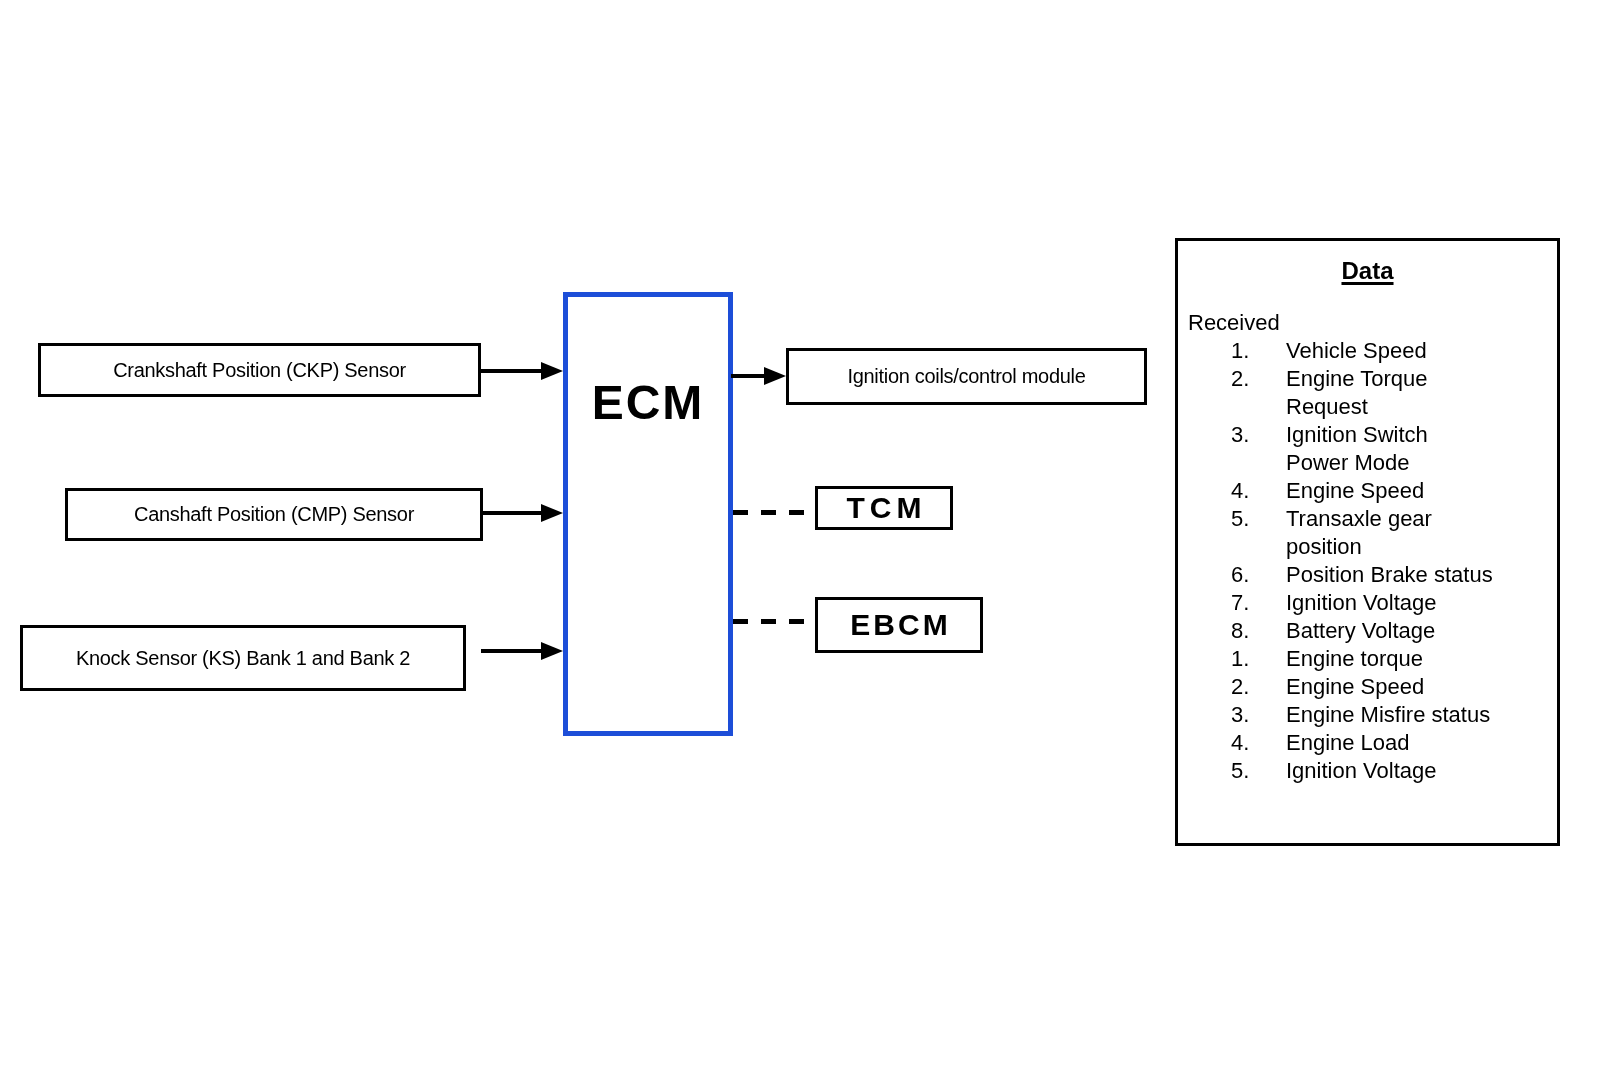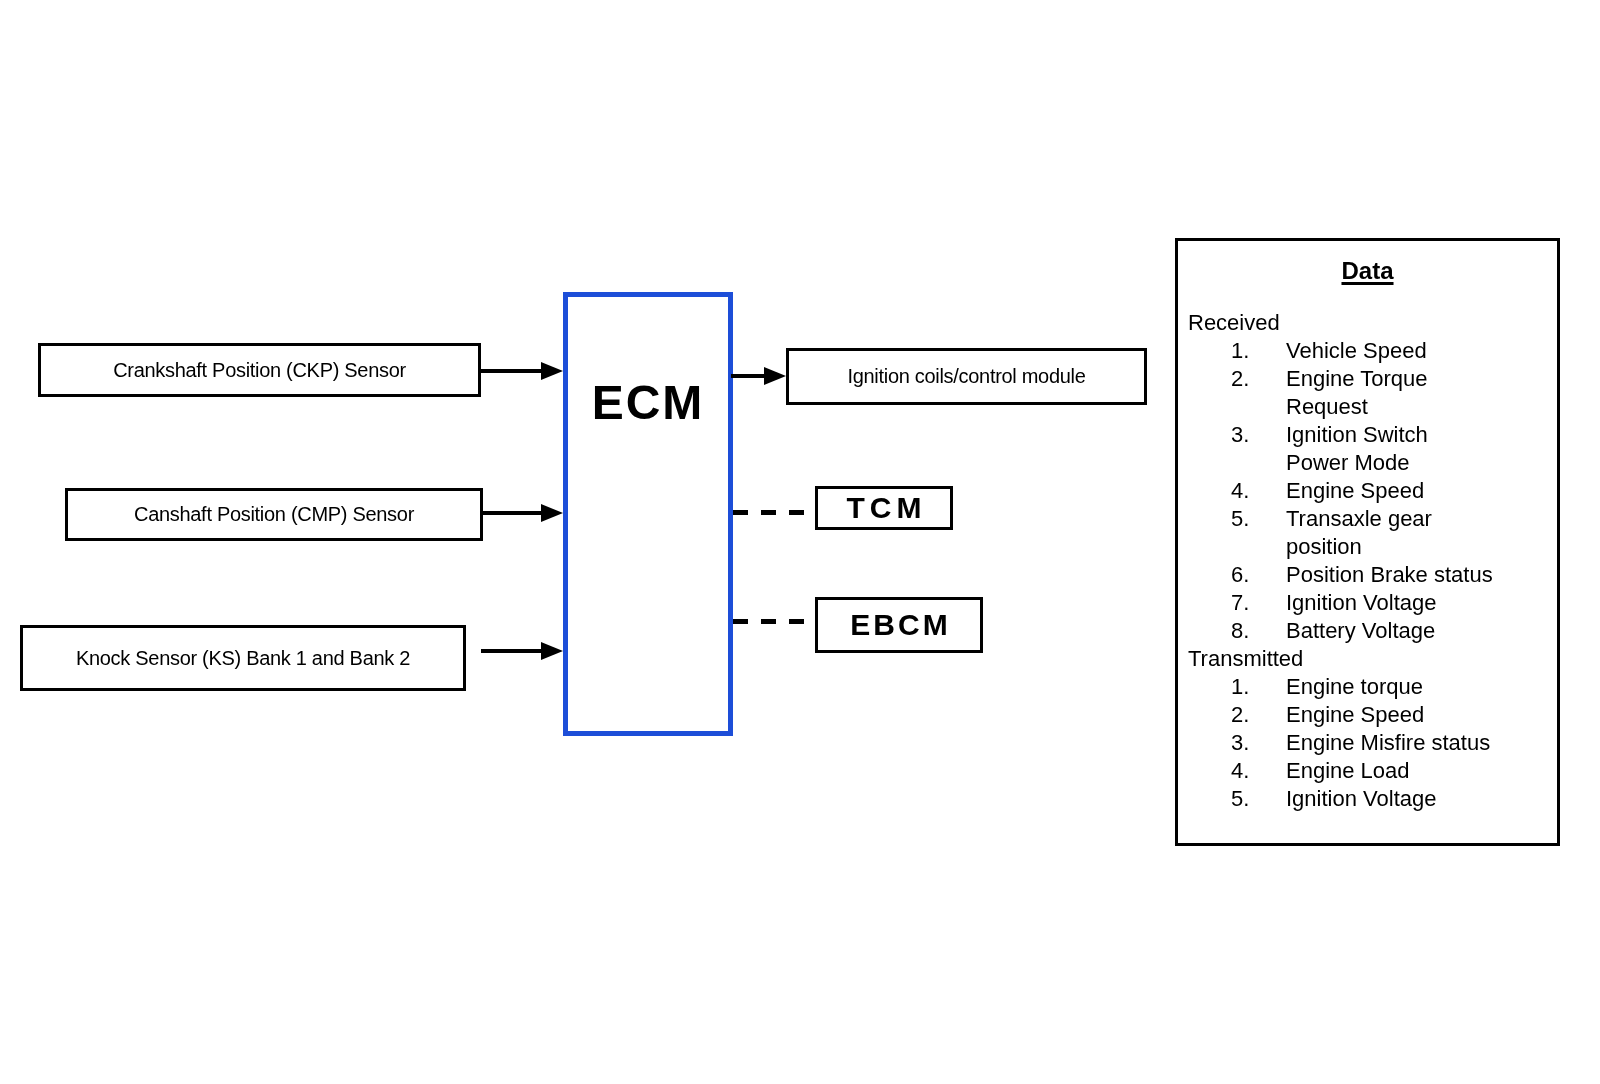--- a/index.html
+++ b/index.html
@@ -178,21 +178,20 @@
         </div>
         <div class="data-row">
           <div class="data-num">7.</div>
           <div class="data-text">Ignition Voltage</div>
         </div>
         <div class="data-row">
           <div class="data-num">8.</div>
           <div class="data-text">Battery Voltage</div>
         </div>
       </div>
-    <div class="section-label" style="margin-top:0;">Transmitted</div>
     <div>
         <div class="data-row">
           <div class="data-num">1.</div>
           <div class="data-text">Engine torque</div>
         </div>
         <div class="data-row">
           <div class="data-num">2.</div>
           <div class="data-text">Engine Speed</div>
         </div>
         <div class="data-row">

